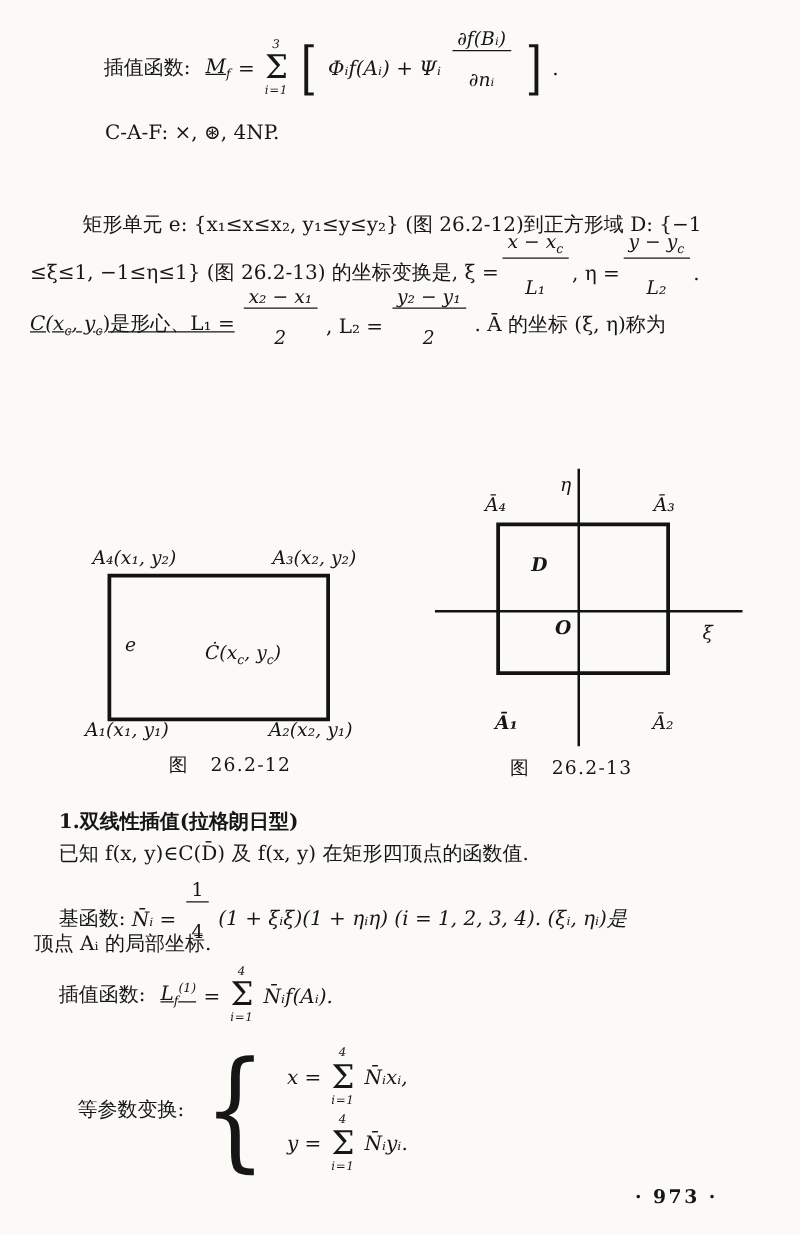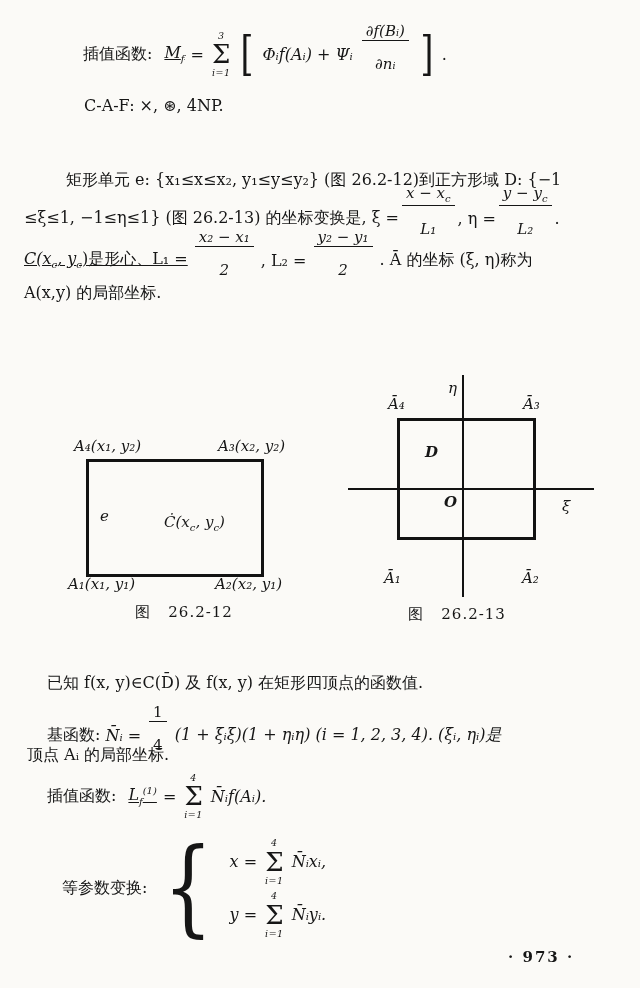--- a/index.html
+++ b/index.html
@@ -91,21 +91,20 @@
       <span class="den">2</span>
     </span>
     <span>, L₂ =</span>
     <span class="frac it">
       <span class="num">y₂ − y₁</span>
       <span class="den">2</span>
     </span>
     <span>. Ā 的坐标 (ξ, η)称为</span>
   </div>
 
-  <div class="para-line" style="left:24px;top:283px;">A(x,y) 的局部坐标.</div>
 
   <div class="abs" style="left:60px;top:433px;width:260px;height:195px;">
     <span class="fig-label" style="left:14px;top:4px;">A₄(x₁, y₂)</span>
     <span class="fig-label" style="left:158px;top:4px;">A₃(x₂, y₂)</span>
     <div class="rect12" style="left:26px;top:26px;width:172px;height:112px;"></div>
     <span class="fig-label" style="left:40px;top:74px;">e</span>
     <span class="fig-label" style="left:104px;top:80px;"><span>Ċ(x</span><sub>c</sub><span>, y</span><sub>c</sub><span>)</span></span>
     <span class="fig-label" style="left:8px;top:142px;">A₁(x₁, y₁)</span>
     <span class="fig-label" style="left:155px;top:142px;">A₂(x₂, y₁)</span>
     <span class="fig-caption" style="left:75px;top:170px;">图   26.2-12</span>
@@ -114,25 +113,26 @@
   <div class="abs" style="left:340px;top:373px;width:290px;height:255px;">
     <div class="vaxis" style="left:122px;top:2px;height:222px;"></div>
     <div class="haxis" style="left:8px;top:115px;width:246px;"></div>
     <div class="sq13" style="left:57px;top:45px;width:133px;height:116px;"></div>
     <span class="fig-label" style="left:108px;top:6px;">η</span>
     <span class="fig-label" style="left:222px;top:124px;">ξ</span>
     <span class="fig-label b" style="left:104px;top:120px;">O</span>
     <span class="fig-label b" style="left:85px;top:70px;">D</span>
     <span class="fig-label" style="left:48px;top:22px;">Ā₄</span>
     <span class="fig-label" style="left:183px;top:22px;">Ā₃</span>
-    <span class="fig-label" style="left:44px;top:196px;">Ā₁</span>
+    <span class="fig-label" style="left:56px;top:196px;font-weight:bold;">Ā₁</span>
     <span class="fig-label" style="left:182px;top:196px;">Ā₂</span>
     <span class="fig-caption" style="left:68px;top:232px;">图   26.2-13</span>
   </div>
 
+  <div class="abs b" style="left:47px;top:647px;">1.双线性插值(拉格朗日型)</div>
   <div class="abs" style="left:47px;top:673px;">已知 f(x, y)∈C(D̄) 及 f(x, y) 在矩形四顶点的函数值.</div>
 
   <div class="eq-row" style="left:47px;top:716px;height:38px;gap:5px;">
     <span class="cjk">基函数:</span>
     <span class="it">N̄ᵢ =</span>
     <span class="frac">
       <span class="num">1</span>
       <span class="den">4</span>
     </span>
     <span class="it">(1 + ξᵢξ)(1 + ηᵢη) (i = 1, 2, 3, 4). (ξᵢ, ηᵢ)是</span>

